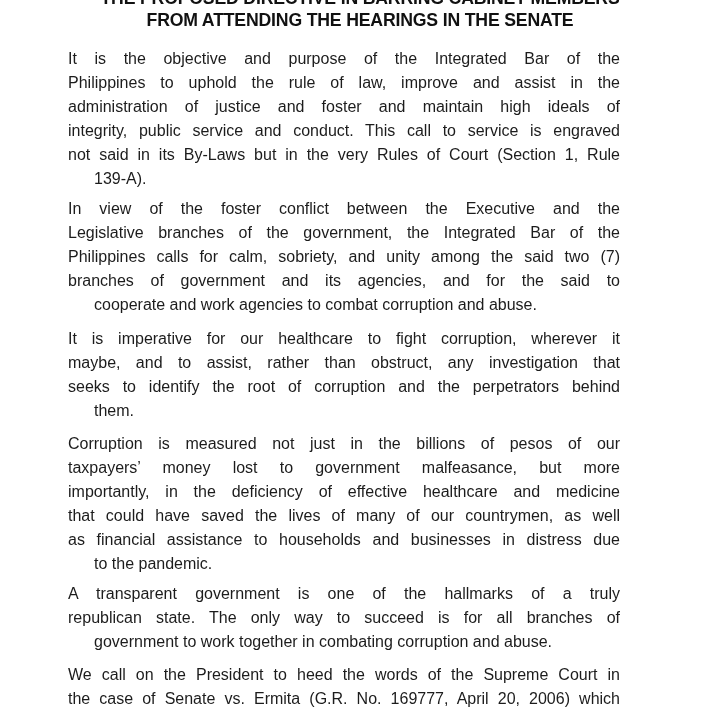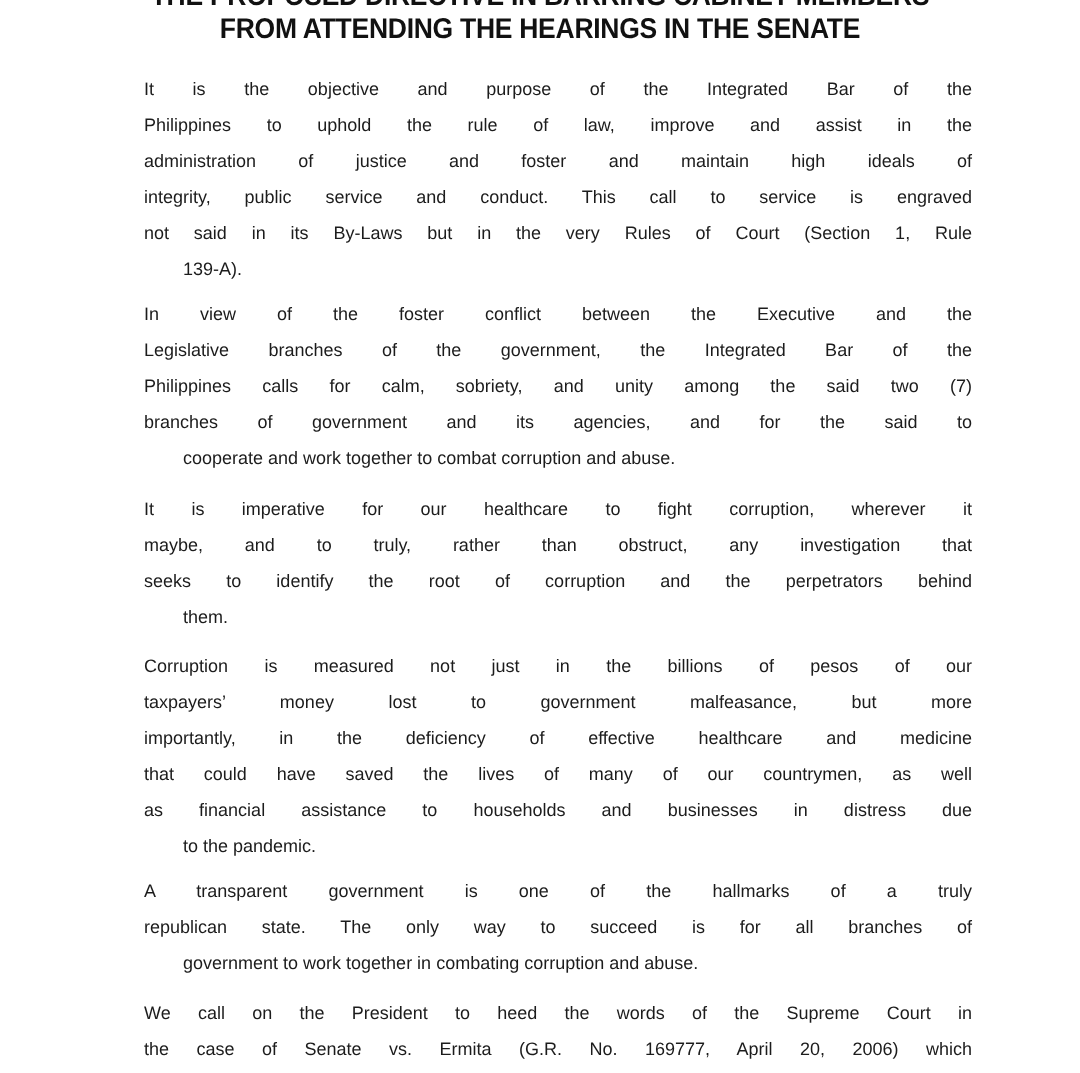--- a/index.html
+++ b/index.html
@@ -3,21 +3,21 @@
 <meta charset="utf-8">
 <style>
   html, body { margin:0; padding:0; }
   body { width:720px; height:715px; overflow:hidden; background:#ffffff; position:relative;
          font-family:"Liberation Sans", sans-serif; color:#1c1c1c; }
   .title { position:absolute; left:0; width:720px; text-align:center; font-weight:bold;
            font-size:19px; letter-spacing:-0.2px; color:#111; white-space:nowrap;
            transform:scaleX(0.93); transform-origin:center; }
   .t1 { top:-13px; }
   .t2 { top:9px; }
-  .line { position:absolute; left:96px; width:552px; font-size:12px; line-height:24px;
+  .line { position:absolute; left:68px; width:552px; font-size:16px; line-height:24px;
           white-space:nowrap; text-align:justify; text-align-last:justify; }
   .line.last { text-align-last:left;margin-left:26px; }
 </style>
 </head>
 <body>
 
 <div>
   <div class="title t1">THE PROPOSED DIRECTIVE IN BARRING CABINET MEMBERS</div>
   <div class="title t2">FROM ATTENDING THE HEARINGS IN THE SENATE</div>
 </div>
@@ -29,26 +29,26 @@
   <div class="line" style="top:119px">integrity, public service and conduct.  This call to service is engraved</div>
   <div class="line" style="top:143px">not said in its By-Laws but in the very Rules of Court (Section 1, Rule</div>
   <div class="line last" style="top:167px">139-A).</div>
 </div>
 
 <div>
   <div class="line" style="top:197px">In view of the foster conflict between the Executive and the</div>
   <div class="line" style="top:221px">Legislative branches of the government, the Integrated Bar of the</div>
   <div class="line" style="top:245px">Philippines calls for calm, sobriety, and unity among the said two (7)</div>
   <div class="line" style="top:269px">branches of government and its agencies, and for the said to</div>
-  <div class="line last" style="top:293px">cooperate and work together to combat corruption and abuse.</div>
+  <div class="line last" style="top:293px">cooperate and work agencies to combat corruption and abuse.</div>
 </div>
 
 <div>
   <div class="line" style="top:327px">It is imperative for our healthcare to fight corruption, wherever it</div>
-  <div class="line" style="top:351px">maybe, and to truly, rather than obstruct, any investigation that</div>
+  <div class="line" style="top:351px">maybe, and to assist, rather than obstruct, any investigation that</div>
   <div class="line" style="top:375px">seeks to identify the root of corruption and the perpetrators behind</div>
   <div class="line last" style="top:399px">them.</div>
 </div>
 
 <div>
   <div class="line" style="top:432px">Corruption is measured not just in the billions of pesos of our</div>
   <div class="line" style="top:456px">taxpayers’ money lost to government malfeasance, but more</div>
   <div class="line" style="top:480px">importantly, in the deficiency of effective healthcare and medicine</div>
   <div class="line" style="top:504px">that could have saved the lives of many of our countrymen, as well</div>
   <div class="line" style="top:528px">as financial assistance to households and businesses in distress due</div>

